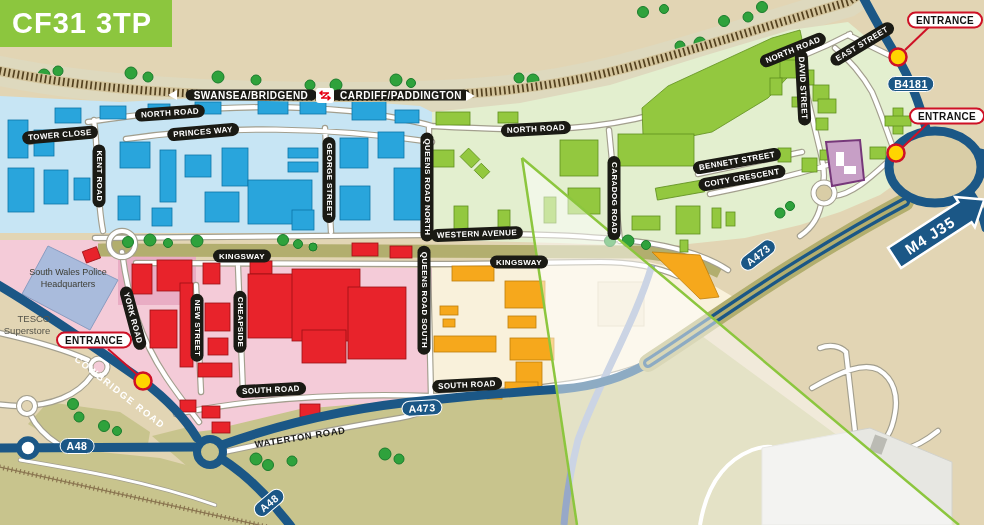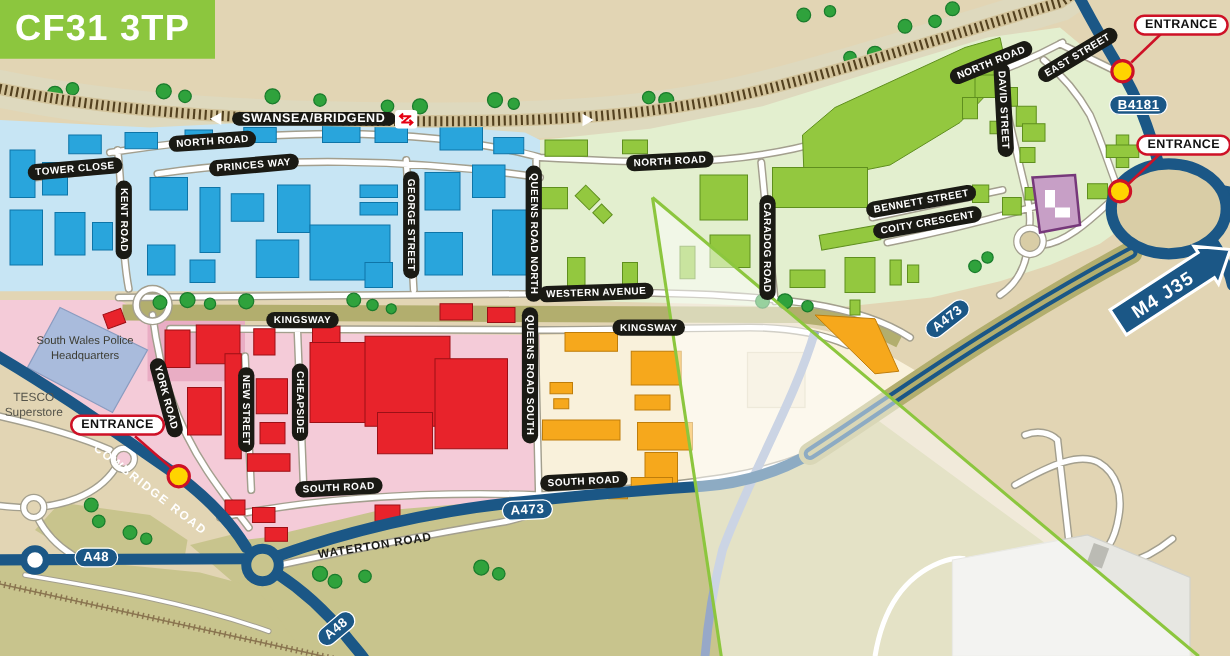--- a/index.html
+++ b/index.html
@@ -259,20 +259,21 @@
     <line x1="108" y1="349" x2="140" y2="377" stroke="#CE1126" stroke-width="2"></line>
     <circle cx="898" cy="57" r="8.5" fill="#FFD400" stroke="#CE1126" stroke-width="2.5"></circle>
     <circle cx="896" cy="153" r="8.5" fill="#FFD400" stroke="#CE1126" stroke-width="2.5"></circle>
     <circle cx="143" cy="381" r="8.5" fill="#FFD400" stroke="#CE1126" stroke-width="2.5"></circle>
   </g>
 </svg>
 
 <div class="badge">CF31 3TP</div>
 
 <div class="lbl pb rail" style="left:251px;top:95px;transform:translate(-50%,-50%);">SWANSEA/BRIDGEND</div>
+<div class="lbl pb rail" style="left:401px;top:95px;transform:translate(-50%,-50%);">CARDIFF/PADDINGTON</div>
 <svg class="lbl" style="left:316px;top:88px;" width="18" height="15">
   <rect x="0" y="0" width="18" height="15" rx="3" fill="#fff"></rect>
   <path d="M4,5 h9 M6.5,2.8 L4,5 L6.5,7.2 M14,10 h-9 M11.5,7.8 L14,10 L11.5,12.2 M12,5 L6,10" stroke="#E50012" stroke-width="1.5" fill="none"></path>
 </svg>
 <div class="tri" style="left:168px;top:90px;border-top:5px solid transparent;border-bottom:5px solid transparent;border-right:9px solid #fff;"></div>
 <div class="tri" style="left:466px;top:91px;border-top:5px solid transparent;border-bottom:5px solid transparent;border-left:9px solid #fff;"></div>
 
 <div class="lbl pb" style="left:170px;top:113px;transform:translate(-50%,-50%) rotate(-4deg);">NORTH ROAD</div>
 <div class="lbl pb" style="left:60px;top:135px;transform:translate(-50%,-50%) rotate(-5deg);">TOWER CLOSE</div>
 <div class="lbl pb" style="left:203px;top:132px;transform:translate(-50%,-50%) rotate(-5deg);">PRINCES WAY</div>
@@ -311,18 +312,18 @@
 </svg>
 
 <div class="lbl pent" style="left:945px;top:20px;transform:translate(-50%,-50%);">ENTRANCE</div>
 <div class="lbl pent" style="left:947px;top:116px;transform:translate(-50%,-50%);">ENTRANCE</div>
 <div class="lbl pent" style="left:94px;top:340px;transform:translate(-50%,-50%);">ENTRANCE</div>
 
 <div class="lbl areatxt" style="left:68px;top:278px;transform:translate(-50%,-50%);">
   <div>South Wales Police</div>
   <div>Headquarters</div>
 </div>
-<div class="lbl areatxt" style="left:27px;top:325px;transform:translate(-50%,-50%);color:#55544A;font-size:9.5px;">
+<div class="lbl areatxt" style="left:27px;top:325px;transform:translate(-50%,-50%);color:#55544A;font-size:9.5px;text-align:right;">
   <div>TESCO</div>
   <div>Superstore</div>
 </div>
 
 </div>
 
 </body></html>

